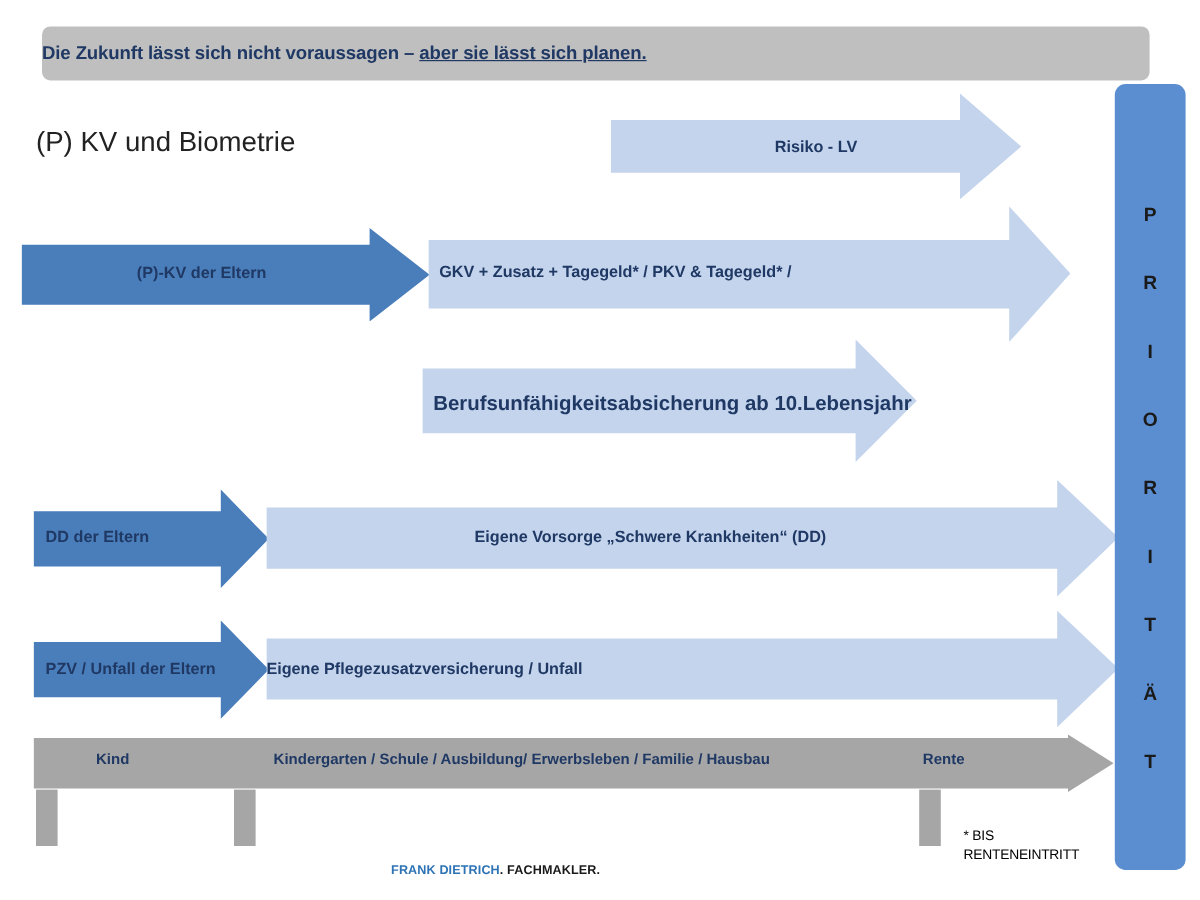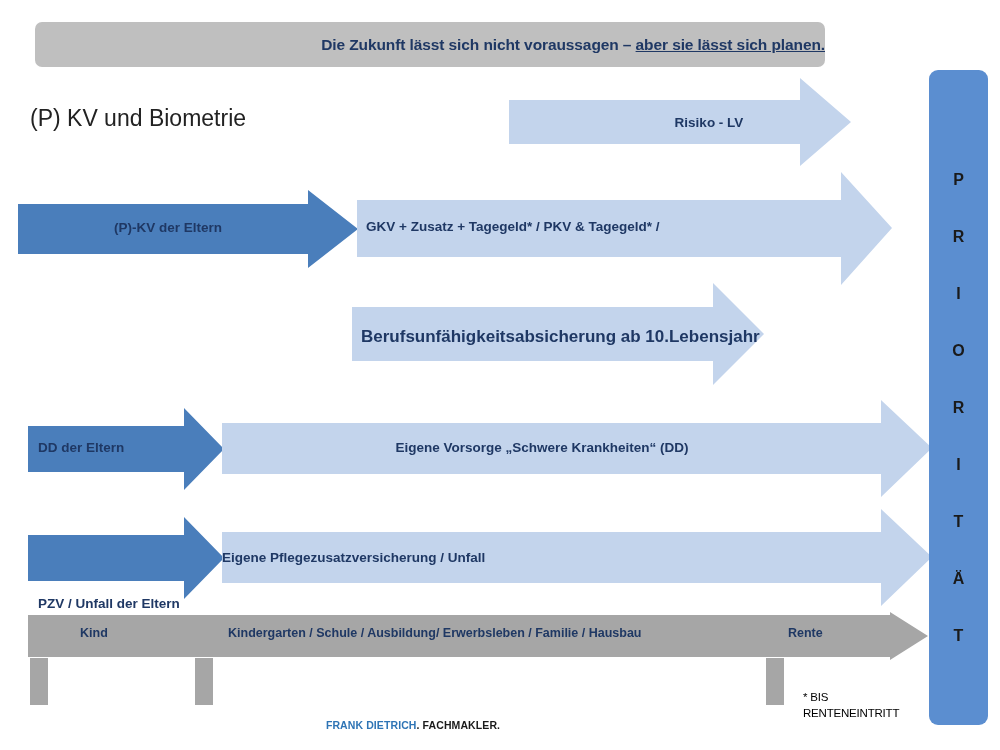--- a/index.html
+++ b/index.html
@@ -16,27 +16,27 @@
     height: 750px;
     background: #ffffff;
     overflow: hidden;
   }
 
   
   .header-bar {
     position: absolute;
     left: 35px;
     top: 22px;
-    width: 790px;
+    width: 923px;
     height: 45px;
     background: #bfbfbf;
     border-radius: 7px;
     display: flex;
     align-items: center;
-    justify-content: flex-end;
+    justify-content: flex-start;
   }
   .header-text {
     font-size: 15.5px;
     font-weight: bold;
     color: #1f3864;
     letter-spacing: -0.1px;
     white-space: nowrap;
   }
   .header-text .underlined {
     text-decoration: underline;
@@ -161,21 +161,21 @@
     </div>
   </div>
 
   <div class="slide-title">(P) KV und Biometrie</div>
 
   <div class="arrow" style="left:509px; top:78px; width:342px; height:88px;">
     <svg class="arrow-svg" viewBox="0 0 342 88" preserveAspectRatio="none">
       <polygon points="0,22 291,22 291,0 342,44 291,88 291,66 0,66" fill="#c3d4ec"></polygon>
     </svg>
   </div>
-  <div class="arrow-label" style="left:494px; top:115px; width:342px; text-align:center; font-size:13.5px;padding-left:44px;">Risiko - LV</div>
+  <div class="arrow-label" style="left:509px; top:115px; width:342px; text-align:center; font-size:13.5px;">Risiko - LV</div>
 
   <div class="arrow" style="left:18px; top:190px; width:340px; height:78px;">
     <svg class="arrow-svg" viewBox="0 0 340 78" preserveAspectRatio="none">
       <polygon points="0,14 290,14 290,0 340,39 290,78 290,64 0,64" fill="#4a7ebb"></polygon>
     </svg>
   </div>
   <div class="arrow-label" style="left:18px; top:220px; width:300px; text-align:center; font-size:13.5px;">(P)-KV der Eltern</div>
 
   <div class="arrow" style="left:357px; top:172px; width:535px; height:113px;">
     <svg class="arrow-svg" viewBox="0 0 535 113" preserveAspectRatio="none">
@@ -203,38 +203,38 @@
       <polygon points="0,23 659,23 659,0 710,48 659,97 659,74 0,74" fill="#c3d4ec"></polygon>
     </svg>
   </div>
   <div class="arrow-label" style="left:222px; top:440px; width:640px; text-align:center; font-size:13.5px;">Eigene Vorsorge „Schwere Krankheiten“ (DD)</div>
 
   <div class="arrow" style="left:28px; top:517px; width:196px; height:82px;">
     <svg class="arrow-svg" viewBox="0 0 196 82" preserveAspectRatio="none">
       <polygon points="0,18 156,18 156,0 196,41 156,82 156,64 0,64" fill="#4a7ebb"></polygon>
     </svg>
   </div>
-  <div class="arrow-label" style="left:38px; top:550px; font-size:13.5px;margin-top:46px;">PZV / Unfall der Eltern</div>
+  <div class="arrow-label" style="left:38px; top:550px; font-size:13.5px;">PZV / Unfall der Eltern</div>
 
   <div class="arrow" style="left:222px; top:509px; width:710px; height:97px;">
     <svg class="arrow-svg" viewBox="0 0 710 97" preserveAspectRatio="none">
       <polygon points="0,23 659,23 659,0 710,48 659,97 659,74 0,74" fill="#c3d4ec"></polygon>
     </svg>
   </div>
   <div class="arrow-label" style="left:222px; top:550px; width:640px; text-align:left; font-size:13.5px;">Eigene Pflegezusatzversicherung / Unfall</div>
 
   <div class="timeline-wrap">
     <svg class="arrow-svg" viewBox="0 0 900 48" preserveAspectRatio="none">
       <polygon points="0,3 862,3 862,0 900,24 862,48 862,45 0,45" fill="#a6a6a6"></polygon>
     </svg>
   </div>
   <div class="timeline-labels">
     <div class="tl-label" style="left:52px;">Kind</div>
     <div class="tl-label" style="left:200px;">Kindergarten / Schule / Ausbildung/ Erwerbsleben / Familie / Hausbau</div>
-    <div class="tl-label" style="left:760px;">Rente</div>
+    <div class="tl-label" style="left:741px;">Rente</div>
   </div>
 
   <div class="tick" style="left:30px;"></div>
   <div class="tick" style="left:195px;"></div>
   <div class="tick" style="left:766px;"></div>
 
   <div class="footnote">
     <div>* BIS</div>
     <div>RENTENEINTRITT</div>
   </div>

